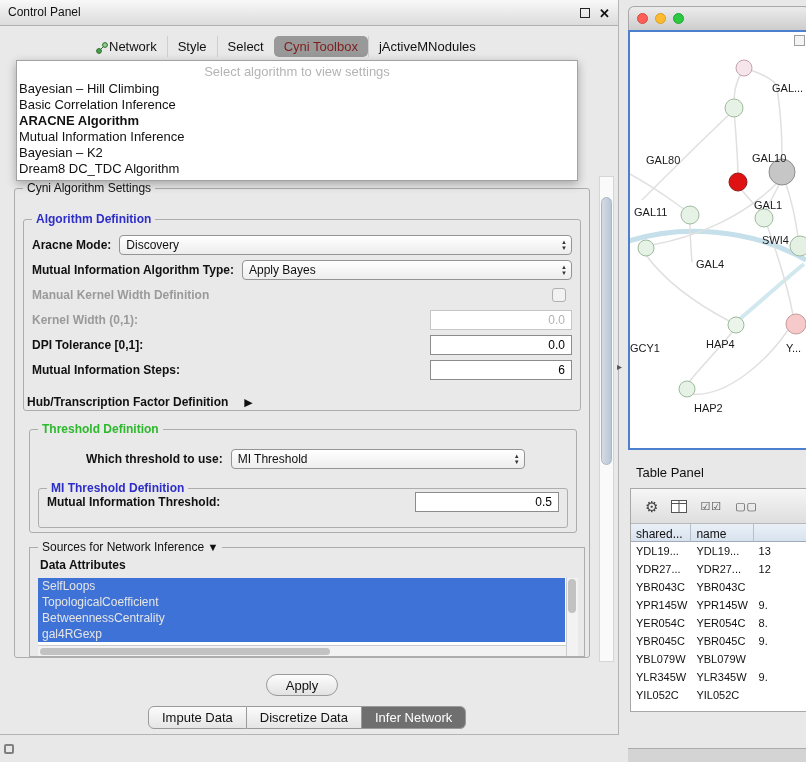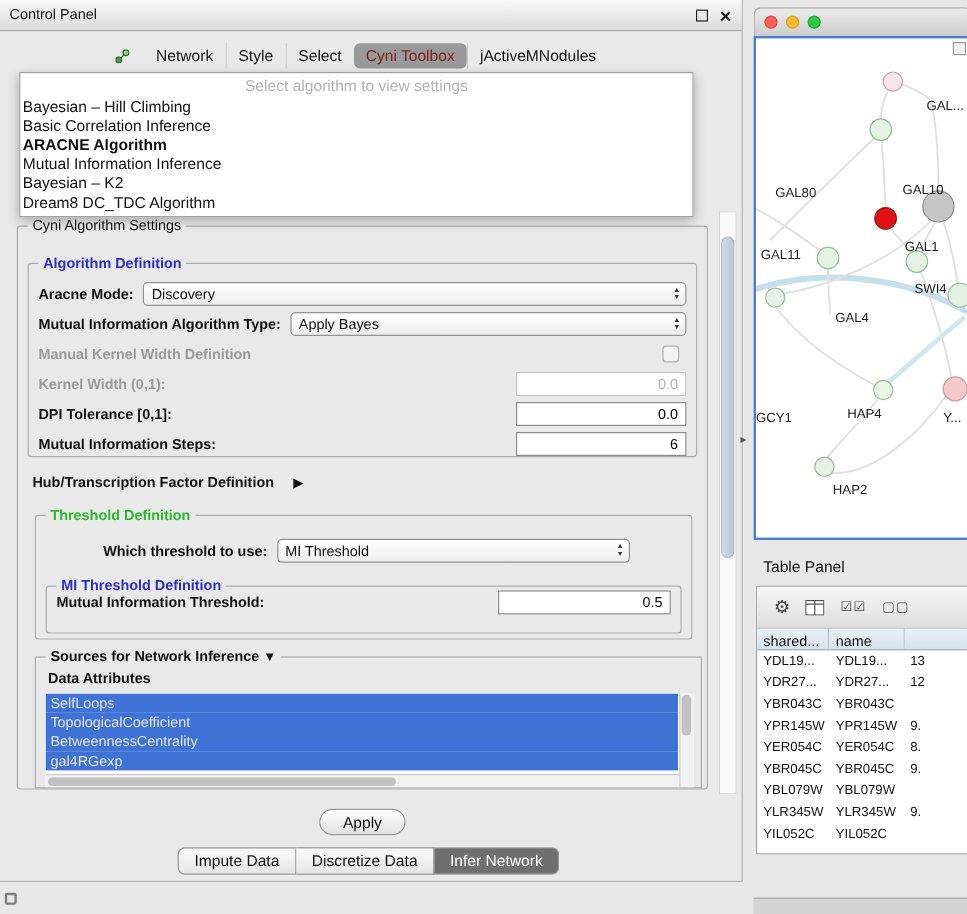--- a/index.html
+++ b/index.html
@@ -11,21 +11,21 @@
   #control-panel{left:0;top:0;width:619px;height:735px;background:#e9e9e9;
     border-right:1px solid #b4b4b4;border-bottom:1px solid #b4b4b4;box-sizing:border-box}
   #cp-titlebar{left:0;top:0;right:0;height:26px;background:linear-gradient(#f8f8f8,#dcdcdc);
     border-bottom:1px solid #b0b0b0;font-size:12px;line-height:25px;padding-left:8px;box-sizing:border-box}
   #cp-controls{right:8px;top:0;height:26px;display:flex;align-items:center;gap:9px}
   .restore-box{width:8px;height:8px;border:1.5px solid #222;display:inline-block}
   .close-glyph{font-size:13px;font-weight:bold;color:#111;line-height:13px}
 
   
   #cp-tabs{left:86px;top:36px;display:flex;align-items:center;font-size:13px}
-  .tab{padding:3px 10px;display:flex;align-items:center;gap:22px;border-left:1px solid #cfcfcf;white-space:nowrap}
+  .tab{padding:3px 10px;display:flex;align-items:flex-end;gap:1px;border-left:1px solid #cfcfcf;white-space:nowrap}
   .tab:first-child{border-left:none}
   .tab.selected{background:#999;color:#7f1d1d;border-radius:5px;border-left:none}
 
   
   #algo-popup{left:16px;top:60px;width:560px;background:#fff;border:1px solid #a2a2a2;
     box-shadow:0 3px 9px rgba(0,0,0,.30);z-index:40;padding:2px 0 3px}
   .popup-prompt{color:#b4b4b4;text-align:center;font-size:13px;height:18px;line-height:18px}
   .popup-item{font-size:13px;height:16px;line-height:16px;padding-left:2px;white-space:nowrap}
   .popup-item.hl{font-weight:bold}
 
@@ -149,21 +149,21 @@
     <div class="popup-item">Mutual Information Inference</div>
     <div class="popup-item">Bayesian – K2</div>
     <div class="popup-item">Dream8 DC_TDC Algorithm</div>
   </div>
 
   <div class="abs" id="settings-viewport">
 
     <div class="fieldset" id="cas-fieldset" style="left:2px;top:12px;width:576px;height:470px">
       <span class="legend">Cyni Algorithm Settings</span>
 
-      <div class="fieldset" style="left:8px;top:30px;width:558px;height:162px">
+      <div class="fieldset" style="left:8px;top:30px;width:558px;height:192px">
         <span class="legend blue">Algorithm Definition</span>
         <div style="padding-top:12px">
           <div class="form-row">
             <span class="lbl">Aracne Mode:</span>
             <div class="combo grow">
               <span>Discovery</span>
               <span class="spin">
                 <span>▲</span>
                 <span>▼</span>
               </span>
@@ -218,21 +218,21 @@
         <div class="fieldset" style="left:8px;top:58px;width:530px;height:40px">
           <span class="legend blue">MI Threshold Definition</span>
           <div class="form-row" style="margin-top:0">
             <span class="lbl">Mutual Information Threshold:</span>
             <input class="tfield" style="width: 144px;" value="0.5">
           </div>
         </div>
       </div>
 
       <div class="fieldset" style="left:14px;top:358px;width:556px;height:110px;border-radius:0">
-        <span class="legend" style="font-weight:bold">
+        <span class="legend" style="font-weight:normal">
           <span>Sources for Network Inference</span>
           <span class="tri">▼</span>
         </span>
         <div class="abs lbl" style="left:10px;top:10px">Data Attributes</div>
         <div id="attr-list">
           <div class="attr-item">SelfLoops</div>
           <div class="attr-item">TopologicalCoefficient</div>
           <div class="attr-item">BetweennessCentrality</div>
           <div class="attr-item">gal4RGexp</div>
           <div id="attr-vscroll">

